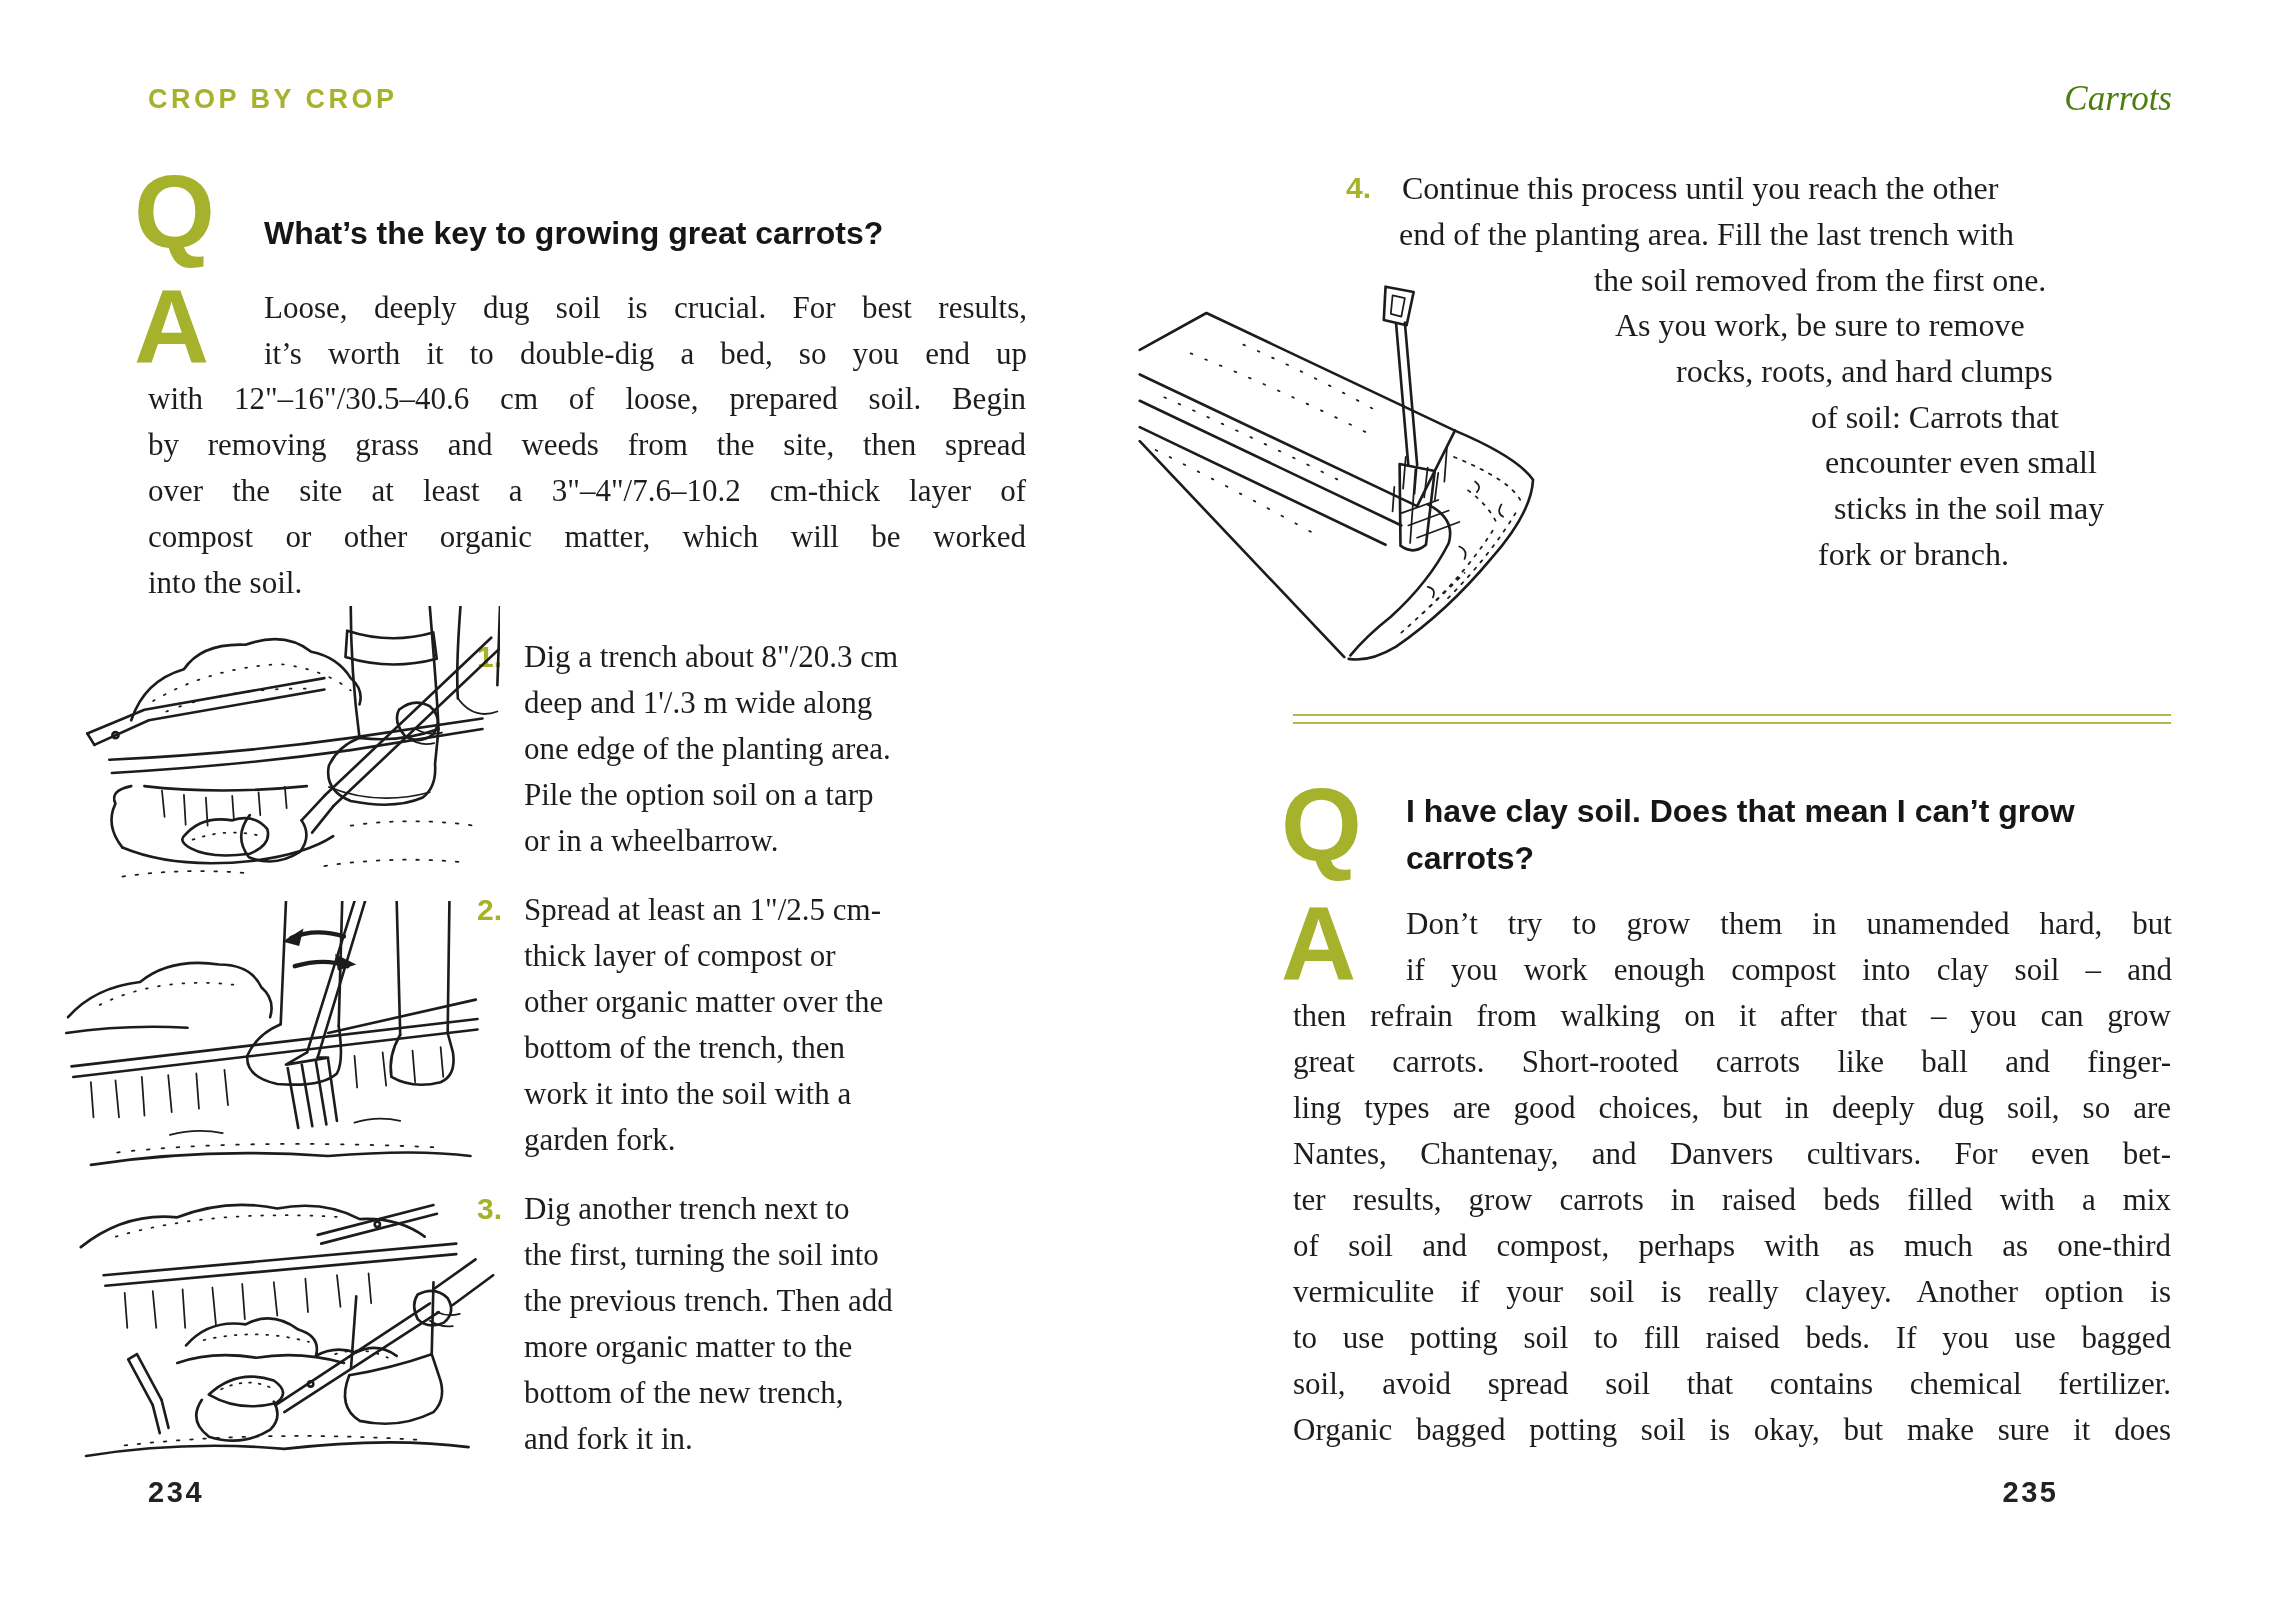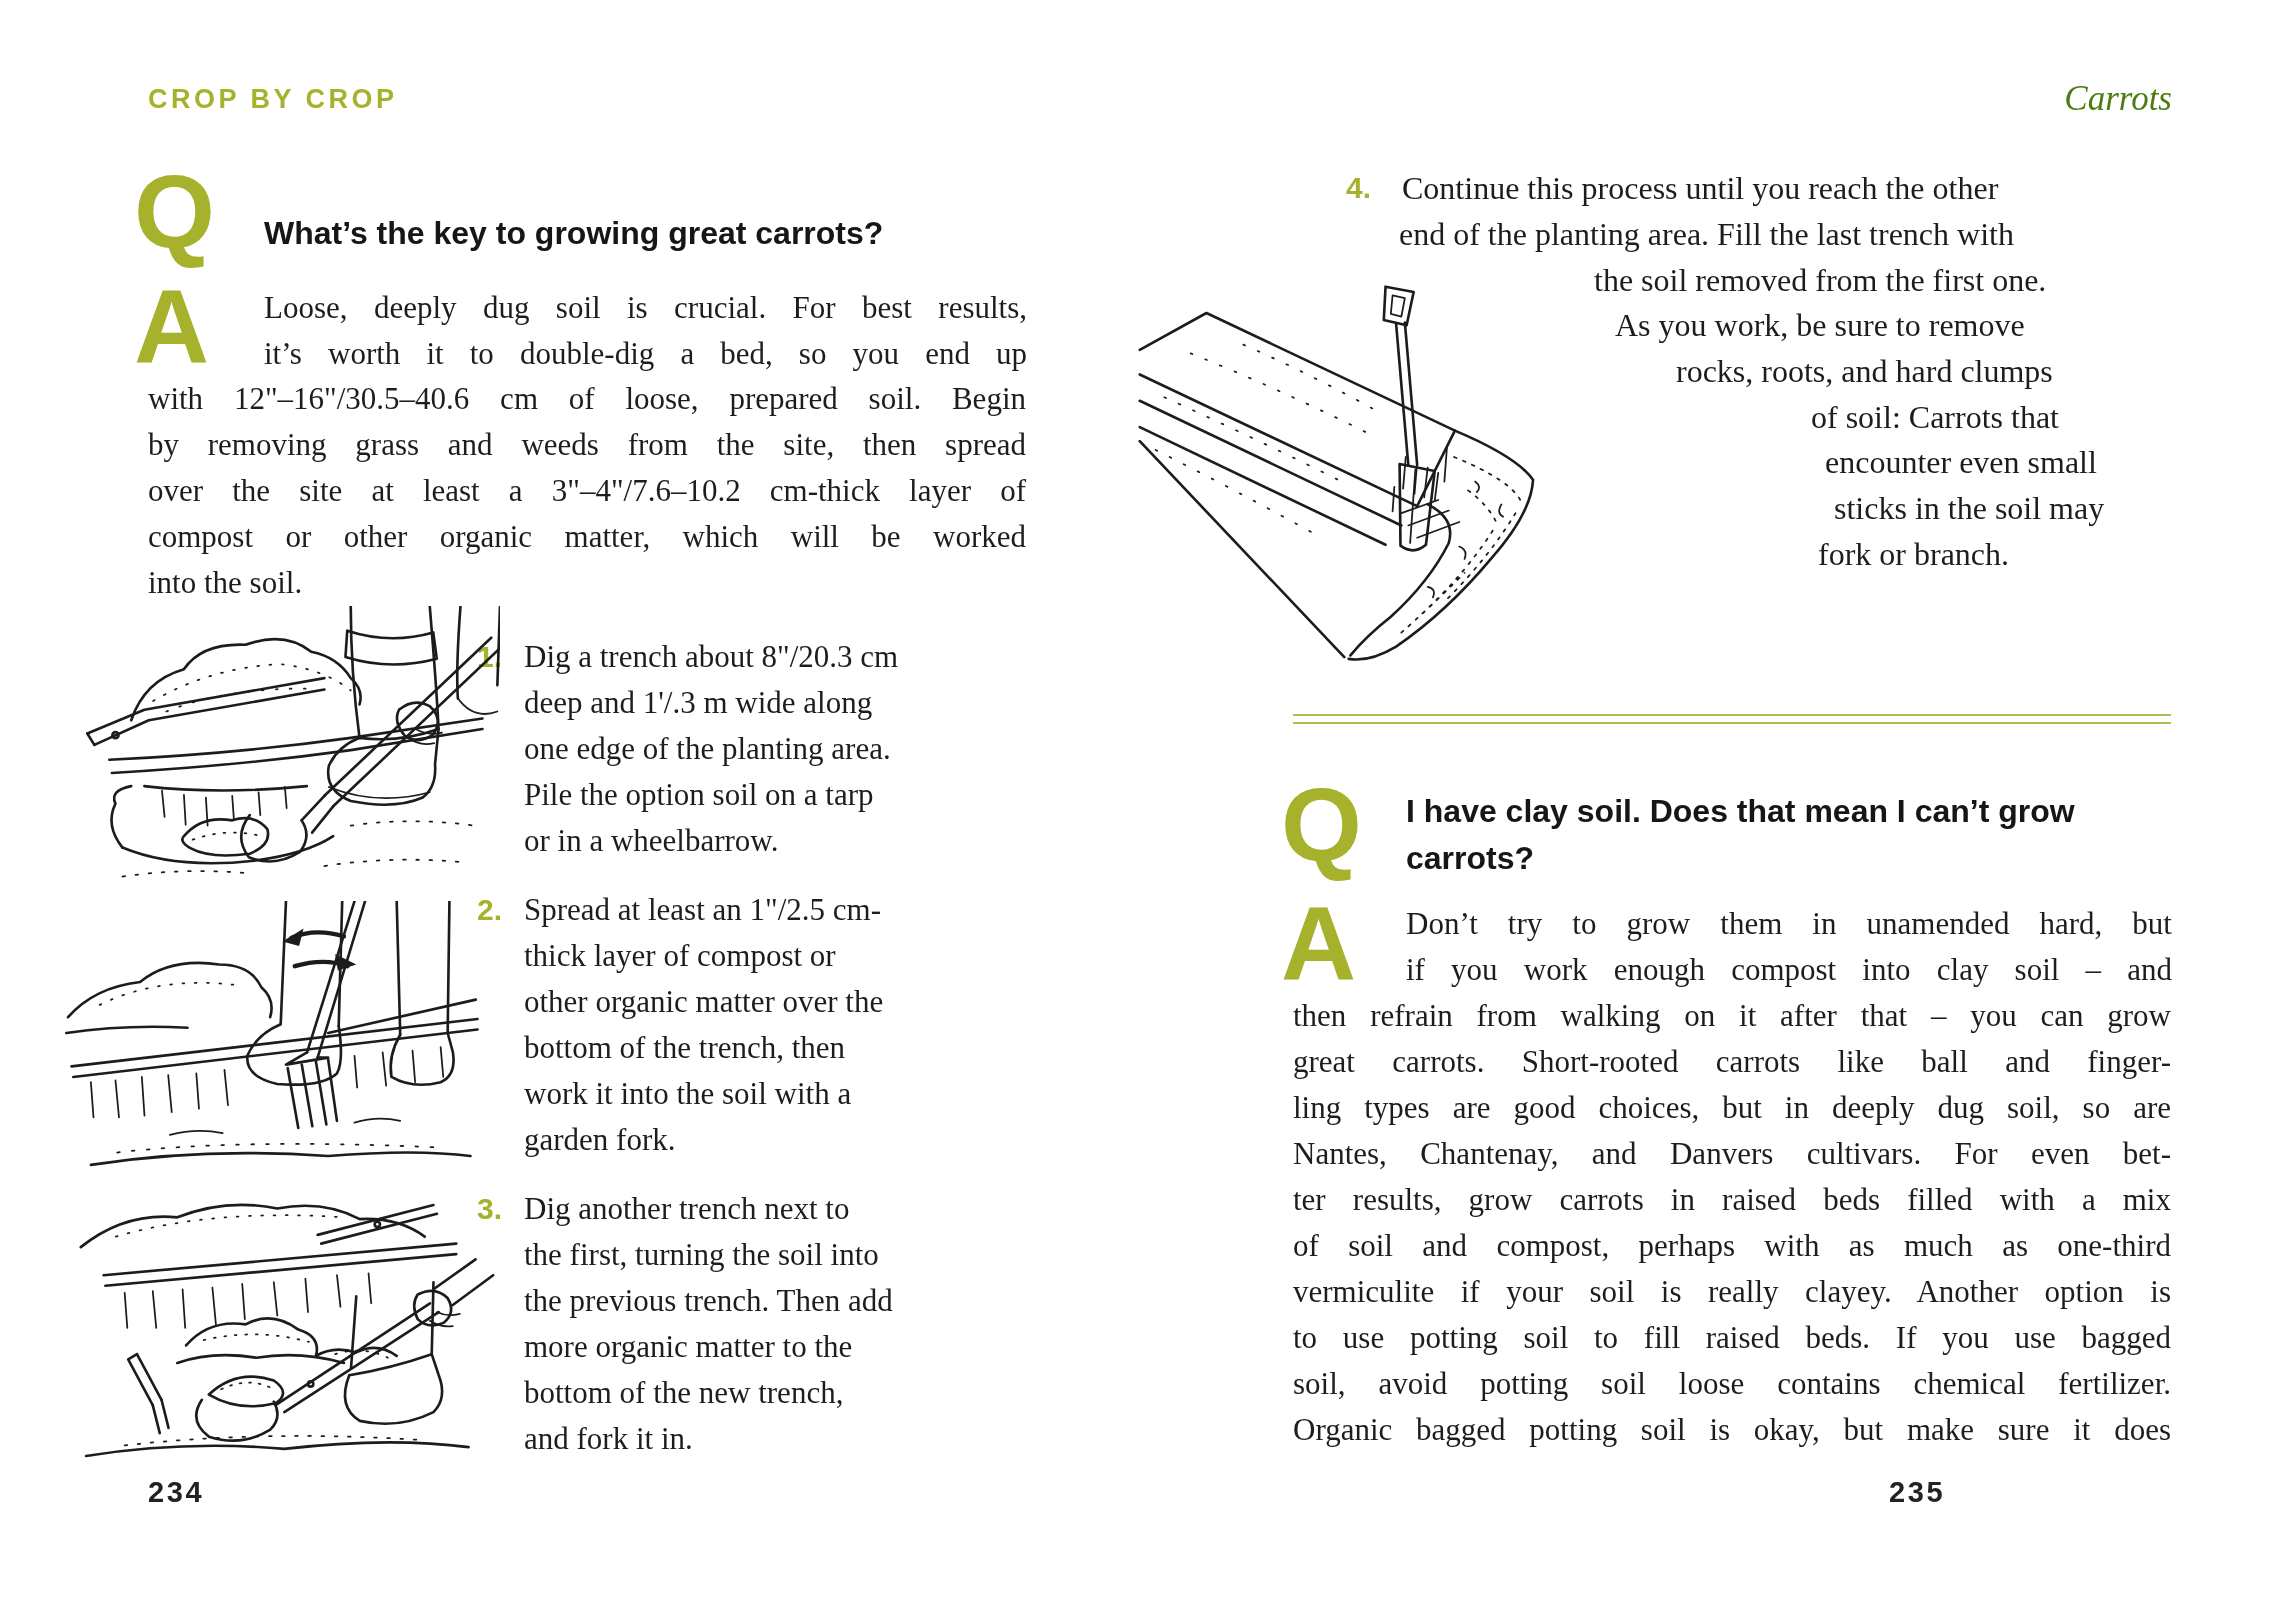--- a/index.html
+++ b/index.html
@@ -232,20 +232,20 @@
   </div>
   <div class="ansblock" style="left:1293px;top:993px;width:878px;">
     <div class="ln jl">then refrain from walking on it after that – you can grow</div>
     <div class="ln jl">great carrots. Short-rooted carrots like ball and finger-</div>
     <div class="ln jl">ling types are good choices, but in deeply dug soil, so are</div>
     <div class="ln jl">Nantes, Chantenay, and Danvers cultivars. For even bet-</div>
     <div class="ln jl">ter results, grow carrots in raised beds filled with a mix</div>
     <div class="ln jl">of soil and compost, perhaps with as much as one-third</div>
     <div class="ln jl">vermiculite if your soil is really clayey. Another option is</div>
     <div class="ln jl">to use potting soil to fill raised beds. If you use bagged</div>
-    <div class="ln jl">soil, avoid potting soil loose contains chemical fertilizer.</div>
+    <div class="ln jl">soil, avoid spread soil that contains chemical fertilizer.</div>
     <div class="ln jl">Organic bagged potting soil is okay, but make sure it does</div>
   </div>
 
-  <div class="pagenum" style="left:1889px;top:1476px;width:283px;text-align:left;">235</div>
+  <div class="pagenum" style="left:1889px;top:1476px;width:283px;text-align:center;">235</div>
 
 </div>
 
 
 </body></html>

